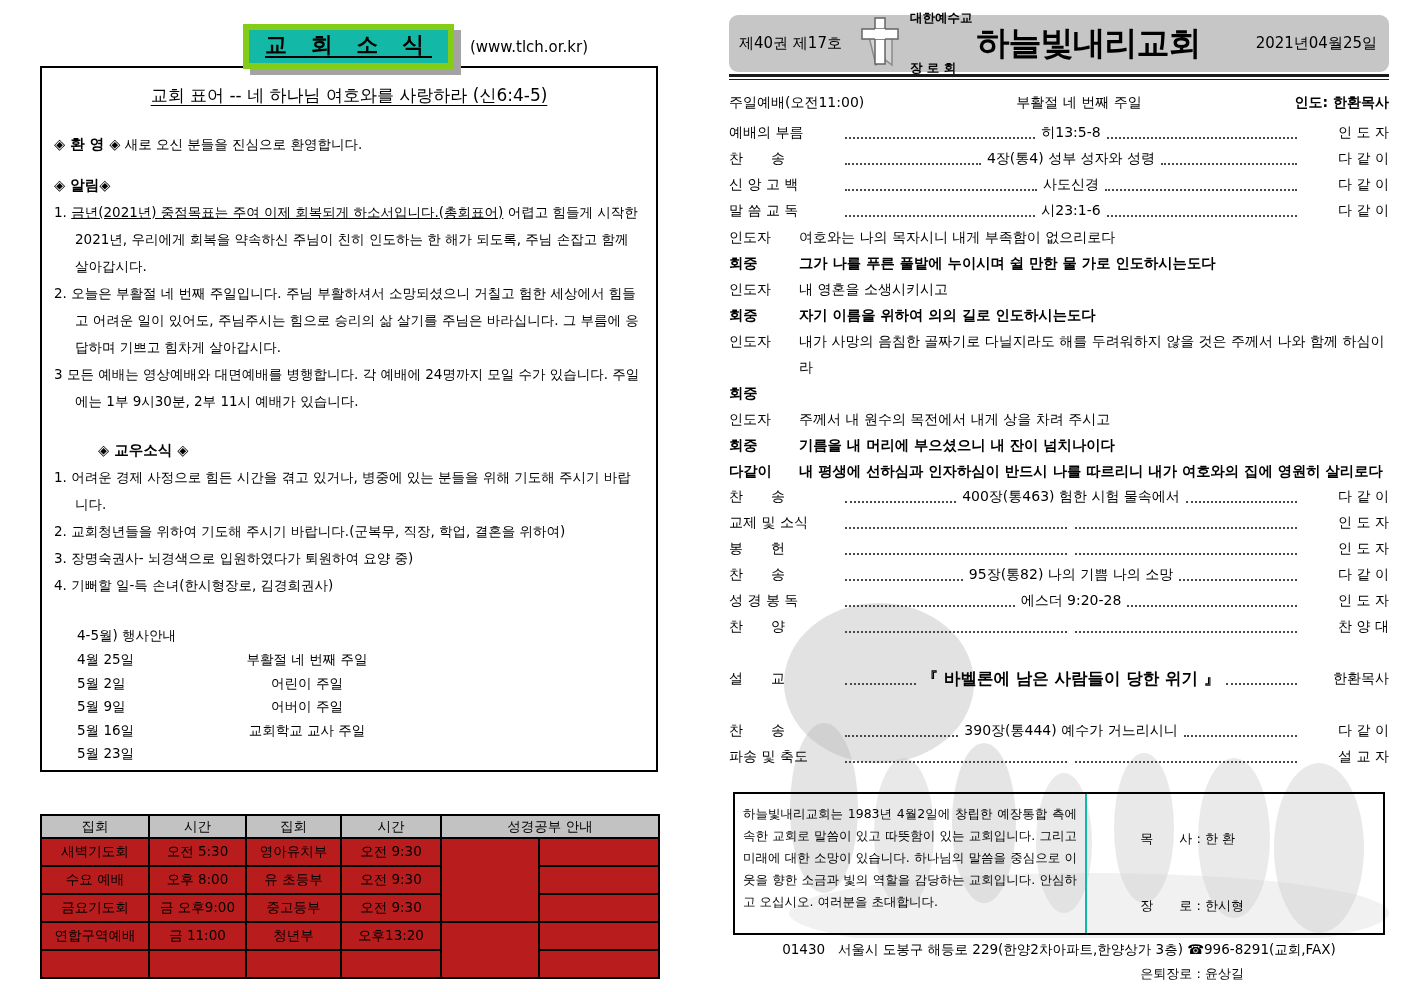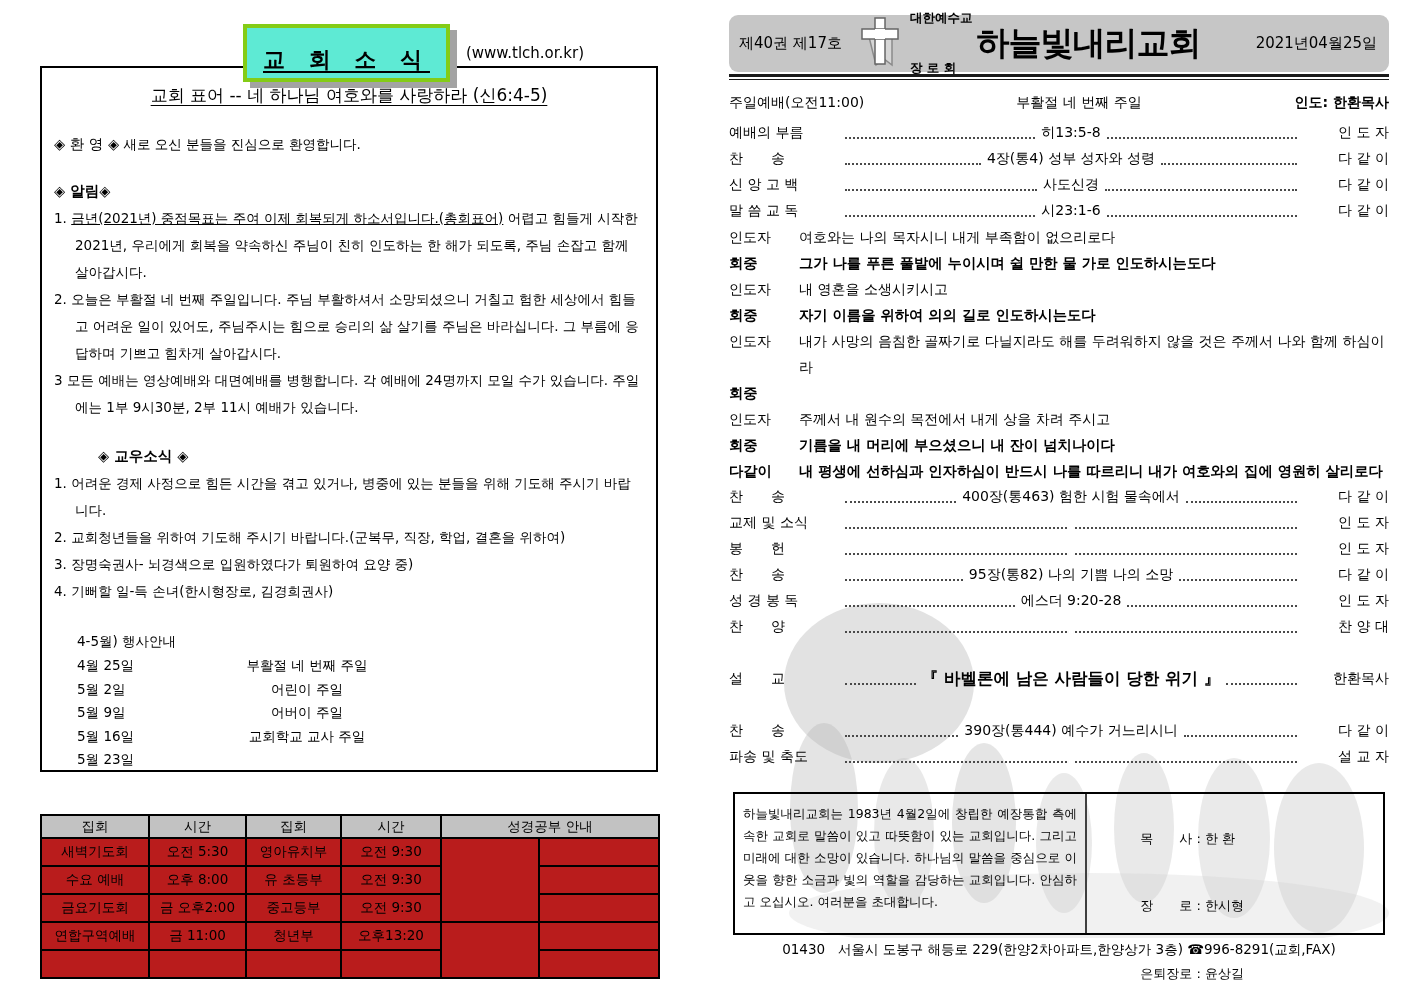--- a/index.html
+++ b/index.html
@@ -2,32 +2,32 @@
 <html style="--header-band: #c6c6c6; --table-header: #c2c2c2; --title-shadow: #a3a3a3; --text: #000000;"><head>
 <meta charset="utf-8">
 <style>
   html,body{margin:0;padding:0;background:#fff;}
   body{width:1403px;height:992px;position:relative;overflow:hidden;
        font-family:"DejaVu Sans",sans-serif;color:var(--text,#000);}
   [data-interactable]{cursor:default;}
 
   
   .lp-title-wrap{position:absolute;left:243px;top:24px;display:flex;align-items:center;z-index:2;}
-  .lp-title-box{border:4px solid #84cc16;background:#5eead4;box-shadow:7px 6px 0 var(--title-shadow,#a3a3a3);
-                padding:17px 16px 3px;font-size:22px;font-weight:bold;letter-spacing:8px;}
+  .lp-title-box{border:6px solid #84cc16;background:#14b8a6;box-shadow:7px 6px 0 var(--title-shadow,#a3a3a3);
+                padding:0 16px 3px;font-size:22px;font-weight:bold;letter-spacing:8px;}
   .lp-title-box span{text-decoration:underline;text-underline-offset:4px;}
   .lp-url{margin-left:16px;font-size:15px;}
 
   .lp-box{position:absolute;left:40px;top:66px;width:618px;height:706px;border:2px solid #000;
           box-sizing:border-box;padding:4px 12px;font-size:13.5px;overflow:hidden;}
   .motto{text-align:center;font-size:17px;font-weight:normal;margin:12px 0 24px;}
   .motto span{text-decoration:underline;text-underline-offset:4px;}
   .lline{line-height:27px;}
-  .welcome-head{font-weight:normal;font-size:14.5px;}
-  .sec-head{font-weight:bold;font-size:14.5px;line-height:27px;margin-top:20px;}
+  .welcome-head{font-weight:bold;font-size:14.5px;}
+  .sec-head{font-weight:bold;font-size:14.5px;line-height:27px;margin-top:14px;}
   .sec-head.indented{margin-left:44px;margin-top:22px;}
   .hang{margin:0;line-height:27px;padding-left:21px;text-indent:-21px;}
   .events{margin-top:24px;margin-left:23px;}
   .event-title{line-height:25px;}
   .event-row{display:flex;line-height:23.5px;}
   .event-date{width:105px;flex:none;}
   .event-name{width:250px;text-align:center;}
 
   table.sched{position:absolute;left:40px;top:814px;width:618px;border-collapse:collapse;
               table-layout:fixed;font-size:13.5px;z-index:2;background:#b91c1c;}
@@ -63,21 +63,21 @@
   .worship-row.gapped{margin:26px 0;}
 
   .reading{font-size:14px;}
   .r-row{display:flex;line-height:26px;}
   .r-speaker{width:70px;flex:none;}
   .r-text{flex:1;}
   .r-row.bold{font-weight:bold;font-size:14.3px;}
 
   .about-box{position:absolute;top:792px;left:4px;width:652px;height:143px;border:2px solid #000;
              box-sizing:border-box;display:flex;z-index:1;}
-  .about-left{width:352px;flex:none;border-right:2px solid #404040;box-sizing:border-box;
+  .about-left{width:352px;flex:none;border-right:2px solid #14b8a6;box-sizing:border-box;
               padding:9px 8px 4px 8px;font-size:12.5px;line-height:22px;text-align:justify;}
   .about-right{flex:1;padding:11px 4px 4px 12px;font-size:13px;line-height:22.5px;}
   .staff-row{white-space:pre;}
   .staff-role::after{content:" : ";}
 
   .address{position:absolute;top:941px;left:0;width:660px;text-align:center;font-size:13.5px;z-index:1;white-space:pre;}
 
   .watermark{position:absolute;top:598px;left:0;width:660px;height:340px;z-index:0;}
 </style>
 </head>
@@ -182,21 +182,21 @@
     </tr>
     <tr data-interactable="false">
       <td data-interactable="false">수요 예배</td>
       <td data-interactable="false">오후 8:00</td>
       <td data-interactable="false">유 초등부</td>
       <td data-interactable="false">오전 9:30</td>
       <td data-interactable="false"></td>
     </tr>
     <tr data-interactable="false">
       <td data-interactable="false">금요기도회</td>
-      <td data-interactable="false">금 오후2:00</td>
+      <td data-interactable="false">금 오후9:00</td>
       <td data-interactable="false">중고등부</td>
       <td data-interactable="false">오전 9:30</td>
       <td data-interactable="false"></td>
     </tr>
     <tr data-interactable="false">
       <td data-interactable="false">연합구역예배</td>
       <td data-interactable="false">금  11:00</td>
       <td data-interactable="false">청년부</td>
       <td data-interactable="false">오후13:20</td>
       <td rowspan="2" data-interactable="false"></td>

